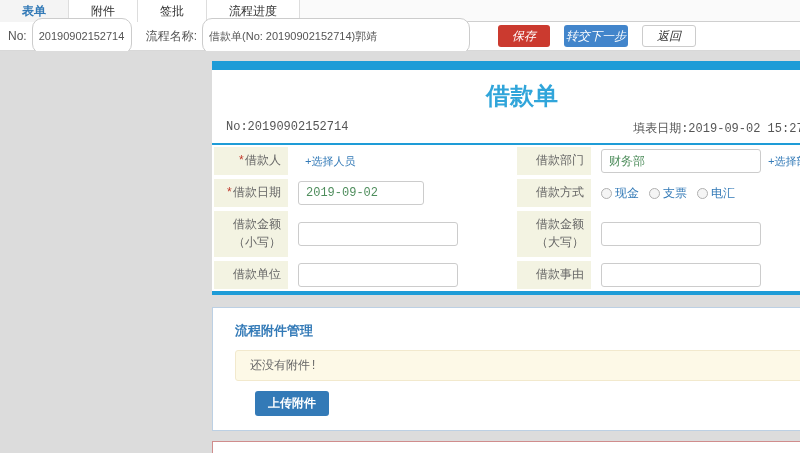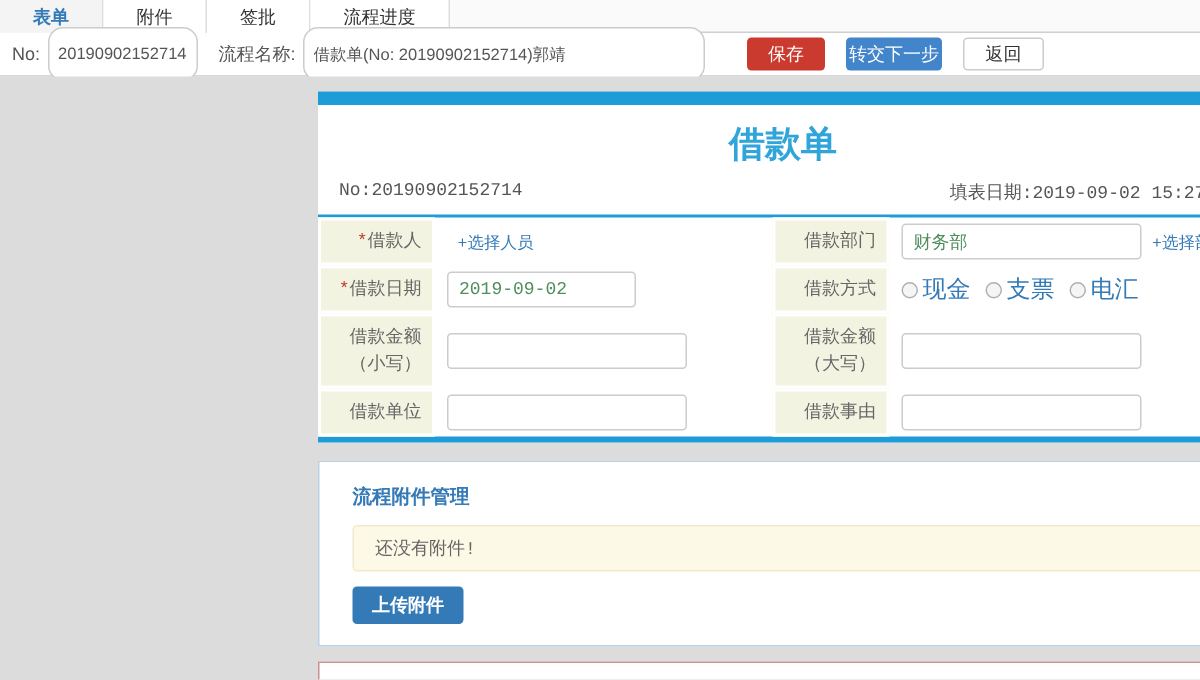--- a/index.html
+++ b/index.html
@@ -15,21 +15,21 @@
 
   
   .topform { display:flex; align-items:center; background:#fff; height:29px;
     padding:0 8px; border-bottom:1px solid #d8d8d8; }
   .topform label { color:#555; margin-right:5px; white-space:nowrap; }
   .tinput { border:1px solid #ccc; border-radius:10px; height:36px; padding:0 6px;
     font-size:11px; color:#555; font-family:inherit; }
   #no-input { width:100px; margin-right:14px; }
   #name-input { width:268px; }
   .btn { border:none; border-radius:3px; height:22px; padding:0 14px; font-size:12px;
-    color:#fff; cursor:pointer; font-family:inherit; white-space:nowrap; }
+    color:#fff; cursor:pointer; font-family:inherit; white-space:nowrap;font-style:italic; }
   .btn-save { background:#cb3a2f; margin-left:28px; }
   .btn-next { background:#4285cb; margin-left:14px; padding:0 2px; }
   .btn-back { background:#fff; color:#333; border:1px solid #ccc; margin-left:14px; }
 
   
   .content { position:relative; height:401px; background:#dcdcdc;font-family:Liberation Mono, monospace; }
   .panel { position:absolute; left:212px; top:10px; width:620px; }
 
   
   .card-form { background:#fff; }
@@ -45,32 +45,32 @@
     color:#666; font-size:12px; line-height:1.5; }
   .fcell-field { display:flex; align-items:center; padding:4px 2px 4px 8px; min-height:32px; }
   .finput { border:1px solid #ccc; border-radius:3px; height:24px; padding:0 7px;
     font-size:12px; font-family:inherit; color:#4e8d5c; background:#fff; }
   .finput.ro { background:#ececec; }
   .sel-link { color:#337ab7; font-size:11px; text-decoration:none; margin-left:7px; white-space:nowrap; }
   .radios { display:flex; align-items:center; gap:10px; }
   .radio { display:inline-flex; align-items:center; gap:3px; cursor:pointer; }
   .rc { width:11px; height:11px; border:1px solid #b0b0b0; border-radius:50%;
     background:#f5f5f5; display:inline-block; }
-  .rl { color:#337ab7; font-size:16px; }
+  .rl { color:#337ab7; font-size:12px; }
   .blue-bar-bottom { height:4px; background:#1e9cd7; }
 
   
   .card-attach { background:#fff; border:1px solid #bcd0e4; margin-top:12px;
     padding:14px 22px 14px; }
   .sec-title-blue { color:#337ab7; font-size:13px; font-weight:bold; }
   .alert-warn { margin-top:10px; background:#fdf9e7; border:1px solid #f2e9cd;
     border-radius:3px; padding:6px 14px; color:#666; font-size:12px; }
   .btn-upload { margin-top:10px; background:#337ab7; color:#fff; border:none;
     border-radius:3px; height:25px; padding:0 13px; font-size:12px; font-weight:bold;
-    cursor:pointer; font-family:inherit; }
+    cursor:pointer; font-family:inherit;margin-left:20px; }
 
   
   .card-approve { background:#fff; border:1px solid #d08d8d; margin-top:10px;
     padding:14px 22px 20px; }
 </style>
 </head>
 <body>
 
 <div class="tabbar">
   <div class="tab active">表单</div>

